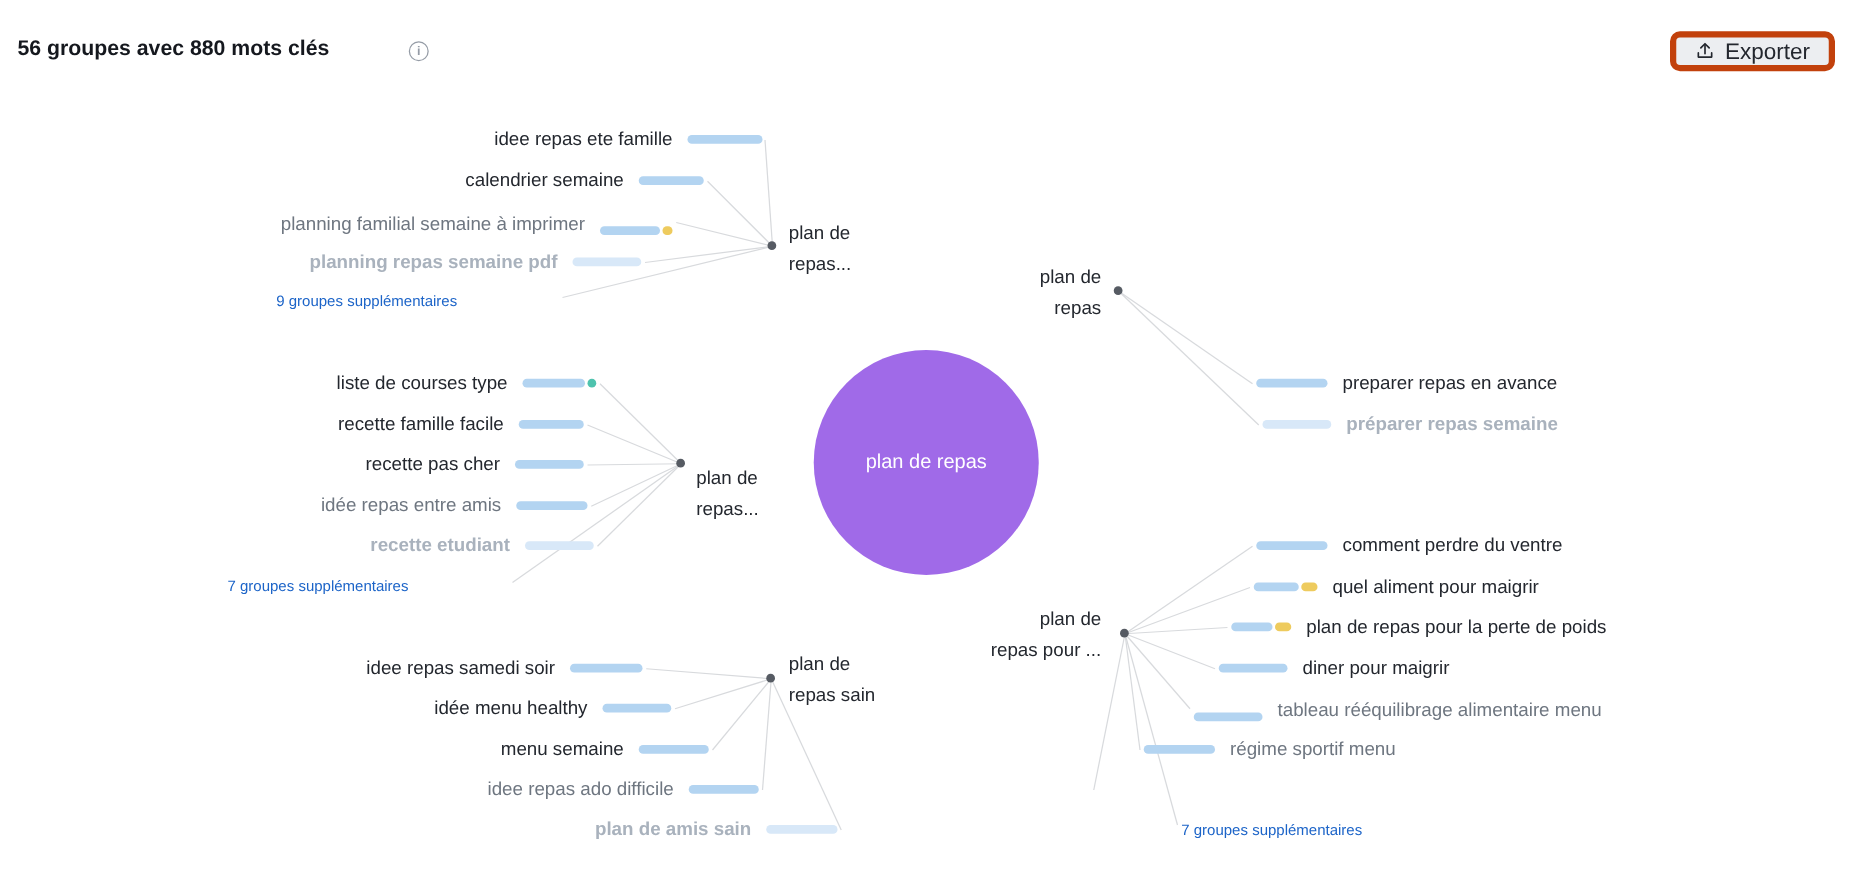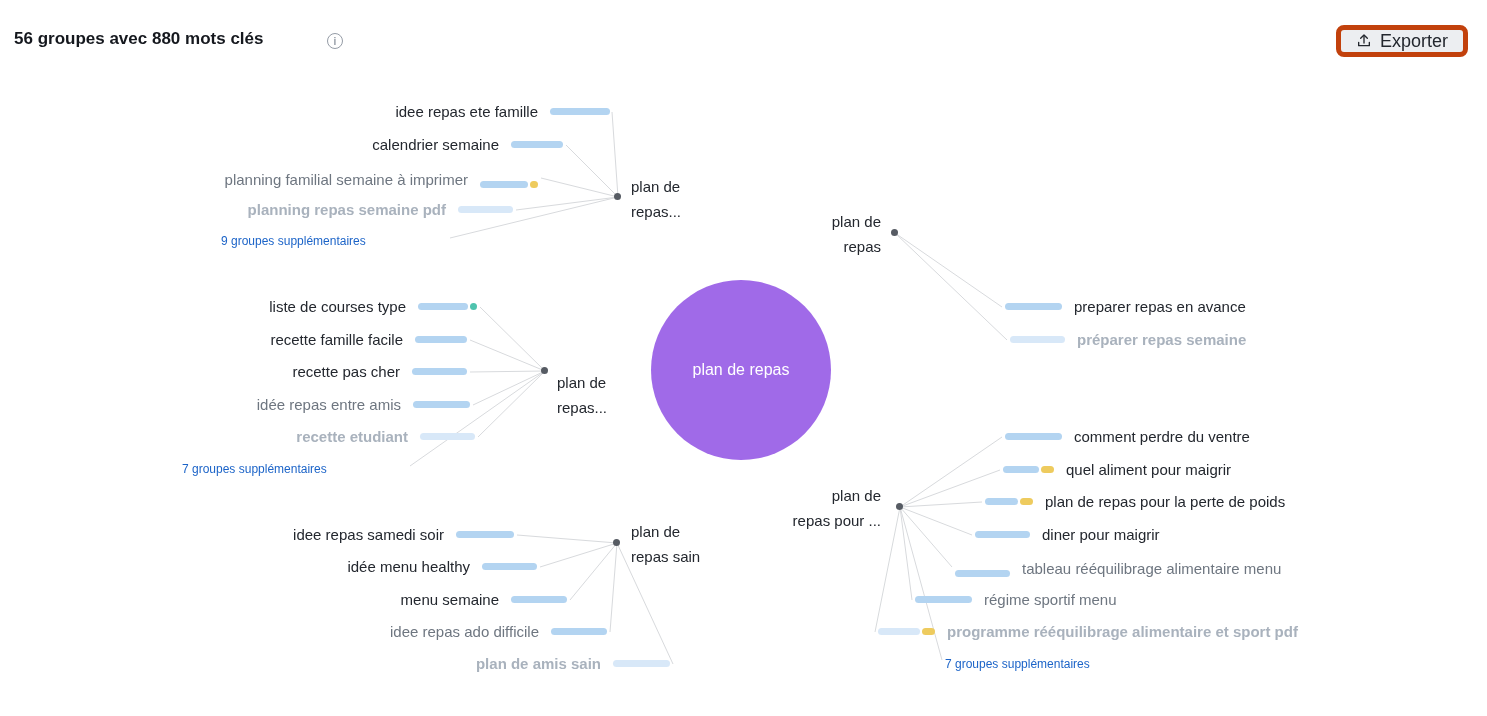--- a/index.html
+++ b/index.html
@@ -292,22 +292,15 @@
         <span class="seg seg-blue" style="width:55px"></span>
       </span>
     <span class="t-mid">tableau rééquilibrage alimentaire menu</span>
   </div>
   <div class="kw" style="left:915px; top:588px;">
     <span class="bars">
         <span class="seg seg-blue" style="width:57px"></span>
       </span>
     <span class="t-mid">régime sportif menu</span>
   </div>
-  <div class="kw" style="left:878px; top:620px;">
-    <span class="bars">
-        <span class="seg seg-light" style="width:42px"></span>
-        <span class="seg seg-yellow" style="width:13px"></span>
-      </span>
-    <span class="t-light">programme rééquilibrage alimentaire et sport pdf</span>
-  </div>
   <a class="more-link" style="left:945px; top:653px;">7 groupes supplémentaires</a>
 
 </div>
 
 </body></html>

